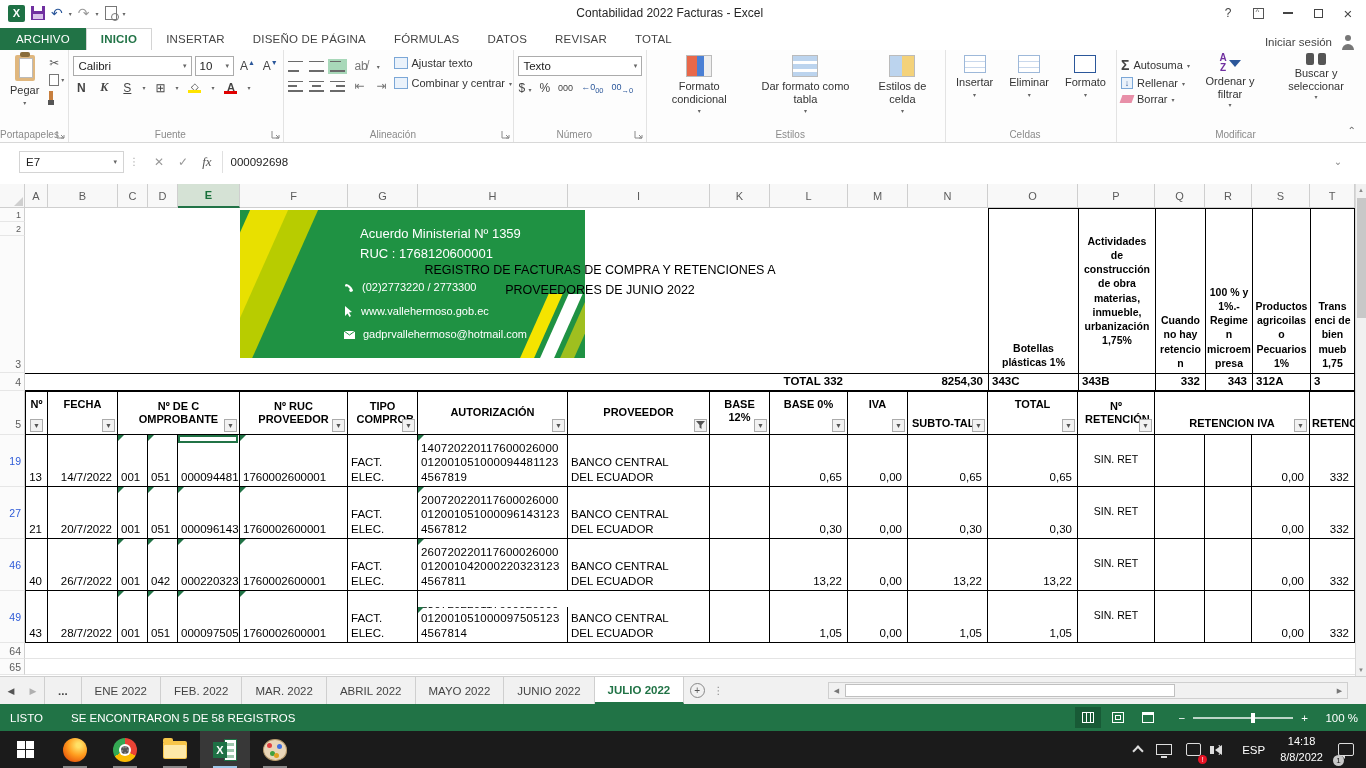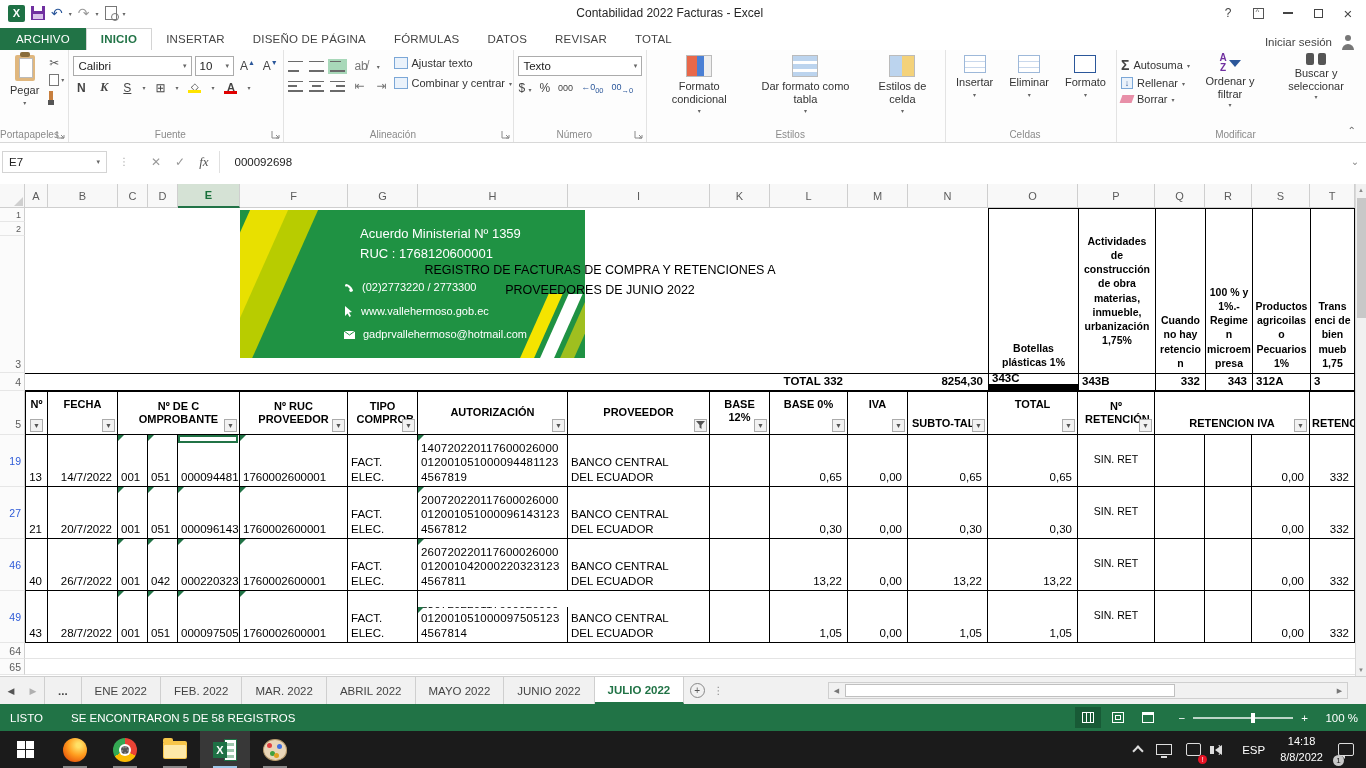--- a/index.html
+++ b/index.html
@@ -79,21 +79,21 @@
   .erase-ic { width:12px; height:8px; background:#e88fa8; transform:skewX(-20deg); }
   .azbtn { display:flex; flex-direction:column; align-items:center; font-size:11px; color:#333; padding:0 6px; text-align:center; line-height:1.15; gap:2px; }
   .az-ic { font-size:10px; font-weight:bold; color:#7030a0; line-height:1; }
   .funnel { width:0; height:0; border-left:6px solid transparent; border-right:6px solid transparent; border-top:7px solid #2b579a; position:relative; }
   .binoc { width:20px; height:12px; position:relative; }
   .binoc::before,.binoc::after { content:""; position:absolute; top:0; width:8px; height:12px; background:#555; border-radius:2px; }
   .binoc::before{left:0} .binoc::after{right:0}
   .collapse-chev { position:absolute; right:10px; bottom:6px; font-size:10px; color:#666; }
 
   
-  .formulabar { top:143px; left:0; width:1366px; height:37px; background:#fff; display:flex; align-items:center; padding:4px 2px; gap:7px; }
+  .formulabar { top:143px; left:0; width:1366px; height:37px; background:#fff; display:flex; align-items:center; padding:4px 19px; gap:0; }
   .namebox { width:105px; height:22px; border:1px solid #d4d4d4; display:flex; align-items:center; justify-content:space-between; padding:0 6px; font-size:11.5px; color:#222; }
   .fdots { color:#aaa; font-size:10px; padding:0 5px; }
   .fbtns { display:flex; align-items:center; gap:14px; padding:0 10px; border-right:1px solid #e0e0e0; height:22px; }
   .fx { font-family:"Liberation Serif",serif; font-style:italic; font-size:13px; color:#555; }
   .finput { flex:1; height:22px; font-size:11.5px; color:#222; display:flex; align-items:center; padding-left:8px; }
   .fchev { width:18px; text-align:center; color:#888; font-size:10px; }
 
   
   .grid { top:184px; left:0; width:1355px; height:492px; display:grid; background:#fff;
     grid-template-columns:25px 23px 70px 30px 30px 62px 108px 70px 150px 142px 60px 78px 60px 80px 90px 77px 50px 47px 58px 45px;
@@ -566,21 +566,21 @@
     <div class="taxhdr" style="grid-area:2/16/5/17;justify-content:center;">Actividades de construcción de obra materias, inmueble, urbanización 1,75%</div>
     <div class="taxhdr" style="grid-area:2/17/5/18;">Cuando no hay retencion</div>
     <div class="taxhdr" style="grid-area:2/18/5/19;">100 % y 1%.- Regimen microempresa</div>
     <div class="taxhdr" style="grid-area:2/19/5/20;">Productos agricoilas o Pecuarios 1%</div>
     <div class="taxhdr" style="grid-area:2/20/5/21;border-right:1px solid #000;">Trans enci de bien mueb 1,75</div>
 
     <div class="cell m" style="grid-area:5/2/6/12;border-top:1px solid #000;border-bottom:1px solid #000;"></div>
     <div class="cell m r bold" style="grid-area:5/12;border-top:1px solid #000;border-bottom:1px solid #000;white-space:nowrap;overflow:visible;z-index:1;">TOTAL 332</div>
     <div class="cell m" style="grid-area:5/13;border-top:1px solid #000;border-bottom:1px solid #000;"></div>
     <div class="cell m r bold" style="grid-area:5/14;border-top:1px solid #000;border-bottom:1px solid #000;">8254,30</div>
-    <div class="cell m bold" style="grid-area:5/15;border-top:1px solid #000;border-bottom:7px solid #000000;border-left:1px solid #000;">343C</div>
+    <div class="cell m bold" style="grid-area:5/15;border-top:1px solid #000;border-bottom:1px solid #000000;border-left:1px solid #000;">343C</div>
     <div class="cell m bold" style="grid-area:5/16;border-top:1px solid #000;border-bottom:1px solid #000;border-left:1px solid #000;">343B</div>
     <div class="cell m r bold" style="grid-area:5/17;border-top:1px solid #000;border-bottom:1px solid #000;border-left:1px solid #000;">332</div>
     <div class="cell m r bold" style="grid-area:5/18;border-top:1px solid #000;border-bottom:1px solid #000;border-left:1px solid #000;">343</div>
     <div class="cell m bold" style="grid-area:5/19;border-top:1px solid #000;border-bottom:1px solid #000;border-left:1px solid #000;">312A</div>
     <div class="cell m bold" style="grid-area:5/20;border-top:1px solid #000;border-bottom:1px solid #000;border-left:1px solid #000;border-right:1px solid #000;">3</div>
 
     <div class="h5 bk bl bt" style="grid-area:6/2;">
         <span style="align-self:flex-start;margin-top:4px;">Nº</span>
         <span class="filtbtn" style="right:4px;">▼</span>
       </div>

